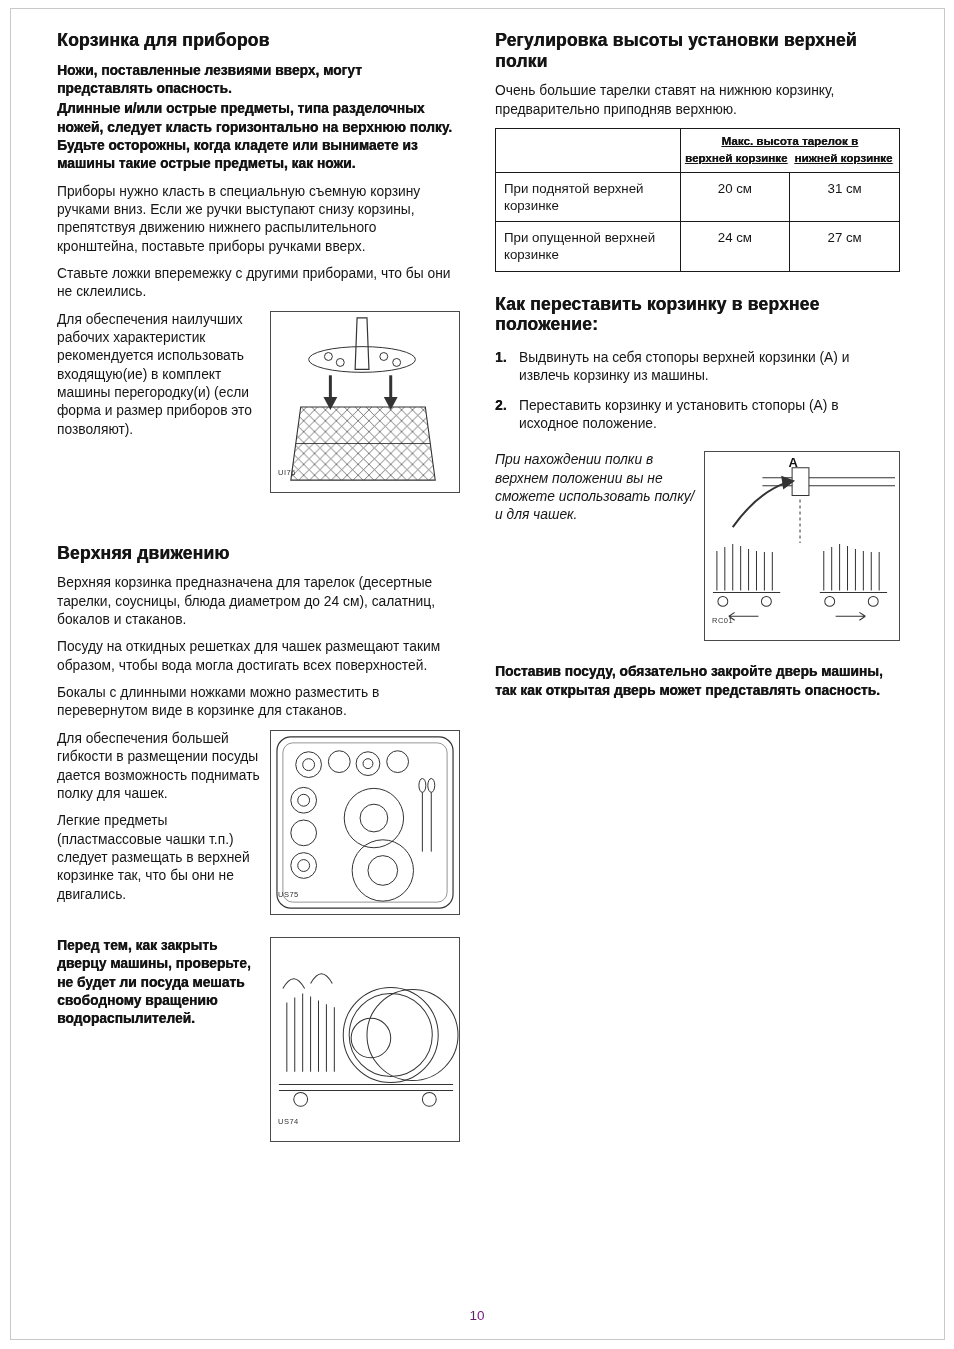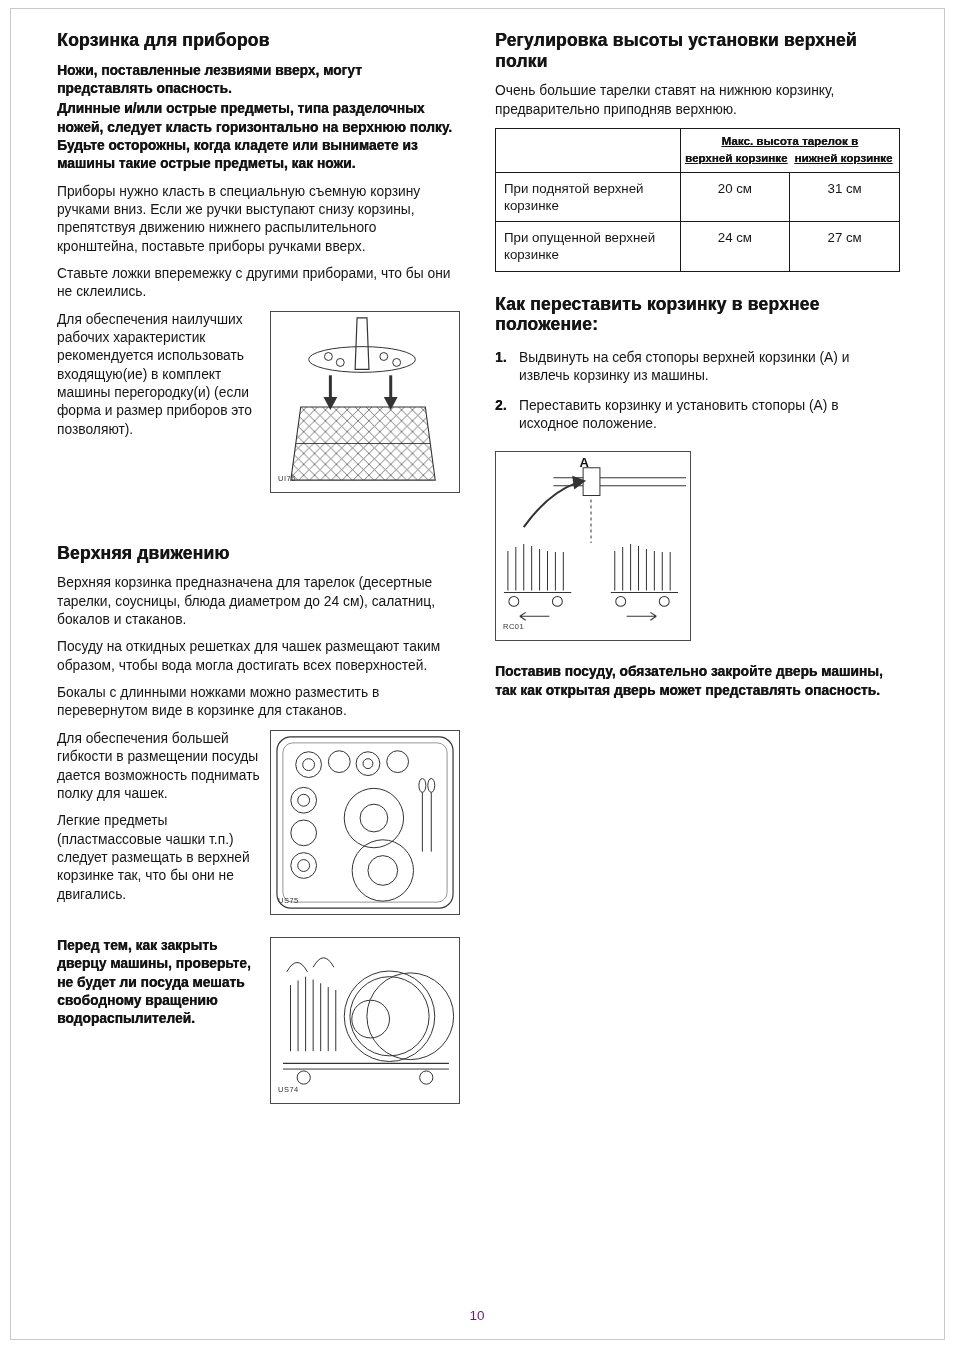--- a/index.html
+++ b/index.html
@@ -30,21 +30,21 @@
   .italic { font-style:italic; }
 
   .figrow { display:flex; gap:2px; align-items:flex-start; }
   .figrow .txt { flex:1; min-width:0; }
   .figure {
     flex:none; position:relative; background:#fff;
     border:1px solid #4a4a4a;
   }
   .figure svg { display:block; width:100%; height:100%; }
   .figlabel {
-    position:absolute; left:7px; bottom:9px;
+    position:absolute; left:7px; bottom:15px;
     font-size:7.5px; letter-spacing:.5px; color:#333;
   }
   .fig-marker {
     position:absolute; top:3px; left:43%;
     font-size:13px; font-weight:bold; color:#111;
   }
 
   .mt50 { margin-top:50px; }
   .mt22 { margin-top:22px; }
   .mt18 { margin-top:18px; }
@@ -158,21 +158,21 @@
           <ellipse cx="162" cy="55" rx="3.5" ry="7" fill="none" stroke="#333"></ellipse>
         </svg>
         <span class="figlabel">US75</span>
       </div>
     </div>
 
     <div class="figrow mt22">
       <div class="txt">
         <p class="body bold">Перед тем, как закрыть дверцу машины, проверьте, не будет ли посуда мешать свободному вращению водораспылителей.</p>
       </div>
-      <div class="figure" style="width:190px;height:167px;">
+      <div class="figure" style="width:190px;height:205px;">
         <svg viewBox="0 0 190 175">
 
           <path class="ln" d="M16 50 V120 M24 45 V120 M32 41 V120 M40 44 V120 M48 48 V120 M56 52 V120 M64 55 V120" stroke="#333" fill="none"></path>
 
           <path class="ln" d="M12 36 q11 -20 22 0" fill="none" stroke="#333"></path>
           <path class="ln" d="M40 31 q11 -20 22 0" fill="none" stroke="#333"></path>
 
           <circle cx="121" cy="83" r="48" fill="none" stroke="#333"></circle>
           <circle cx="121" cy="83" r="42" fill="none" stroke="#333"></circle>
           <circle cx="101" cy="86" r="20" fill="none" stroke="#333"></circle>
@@ -226,20 +226,23 @@
         <span class="stepnum">1.</span>
         <span class="steptext">Выдвинуть на себя стопоры верхней корзинки (А) и извлечь корзинку из машины.</span>
       </div>
       <div class="step">
         <span class="stepnum">2.</span>
         <span class="steptext">Переставить корзинку и установить стопоры (А) в исходное положение.</span>
       </div>
     </div>
 
     <div class="figrow mt18">
+      <div class="txt">
+        <p class="body italic">При нахождении полки в верхнем положении вы не сможете использовать полку/и для чашек.</p>
+      </div>
       <div class="figure" style="width:196px;height:190px;">
         <svg viewBox="0 0 196 190">
 
           <line x1="58" y1="26" x2="192" y2="26" stroke="#333"></line>
           <line x1="58" y1="34" x2="192" y2="34" stroke="#333"></line>
           <rect class="ln" x="88" y="16" width="17" height="28" fill="#fff" stroke="#333"></rect>
 
           <line x1="96" y1="48" x2="96" y2="92" stroke="#333" stroke-dasharray="3 3"></line>
 
           <path class="ln" d="M28 76 Q52 42 82 31" fill="none" stroke="#333" stroke-width="2"></path>

